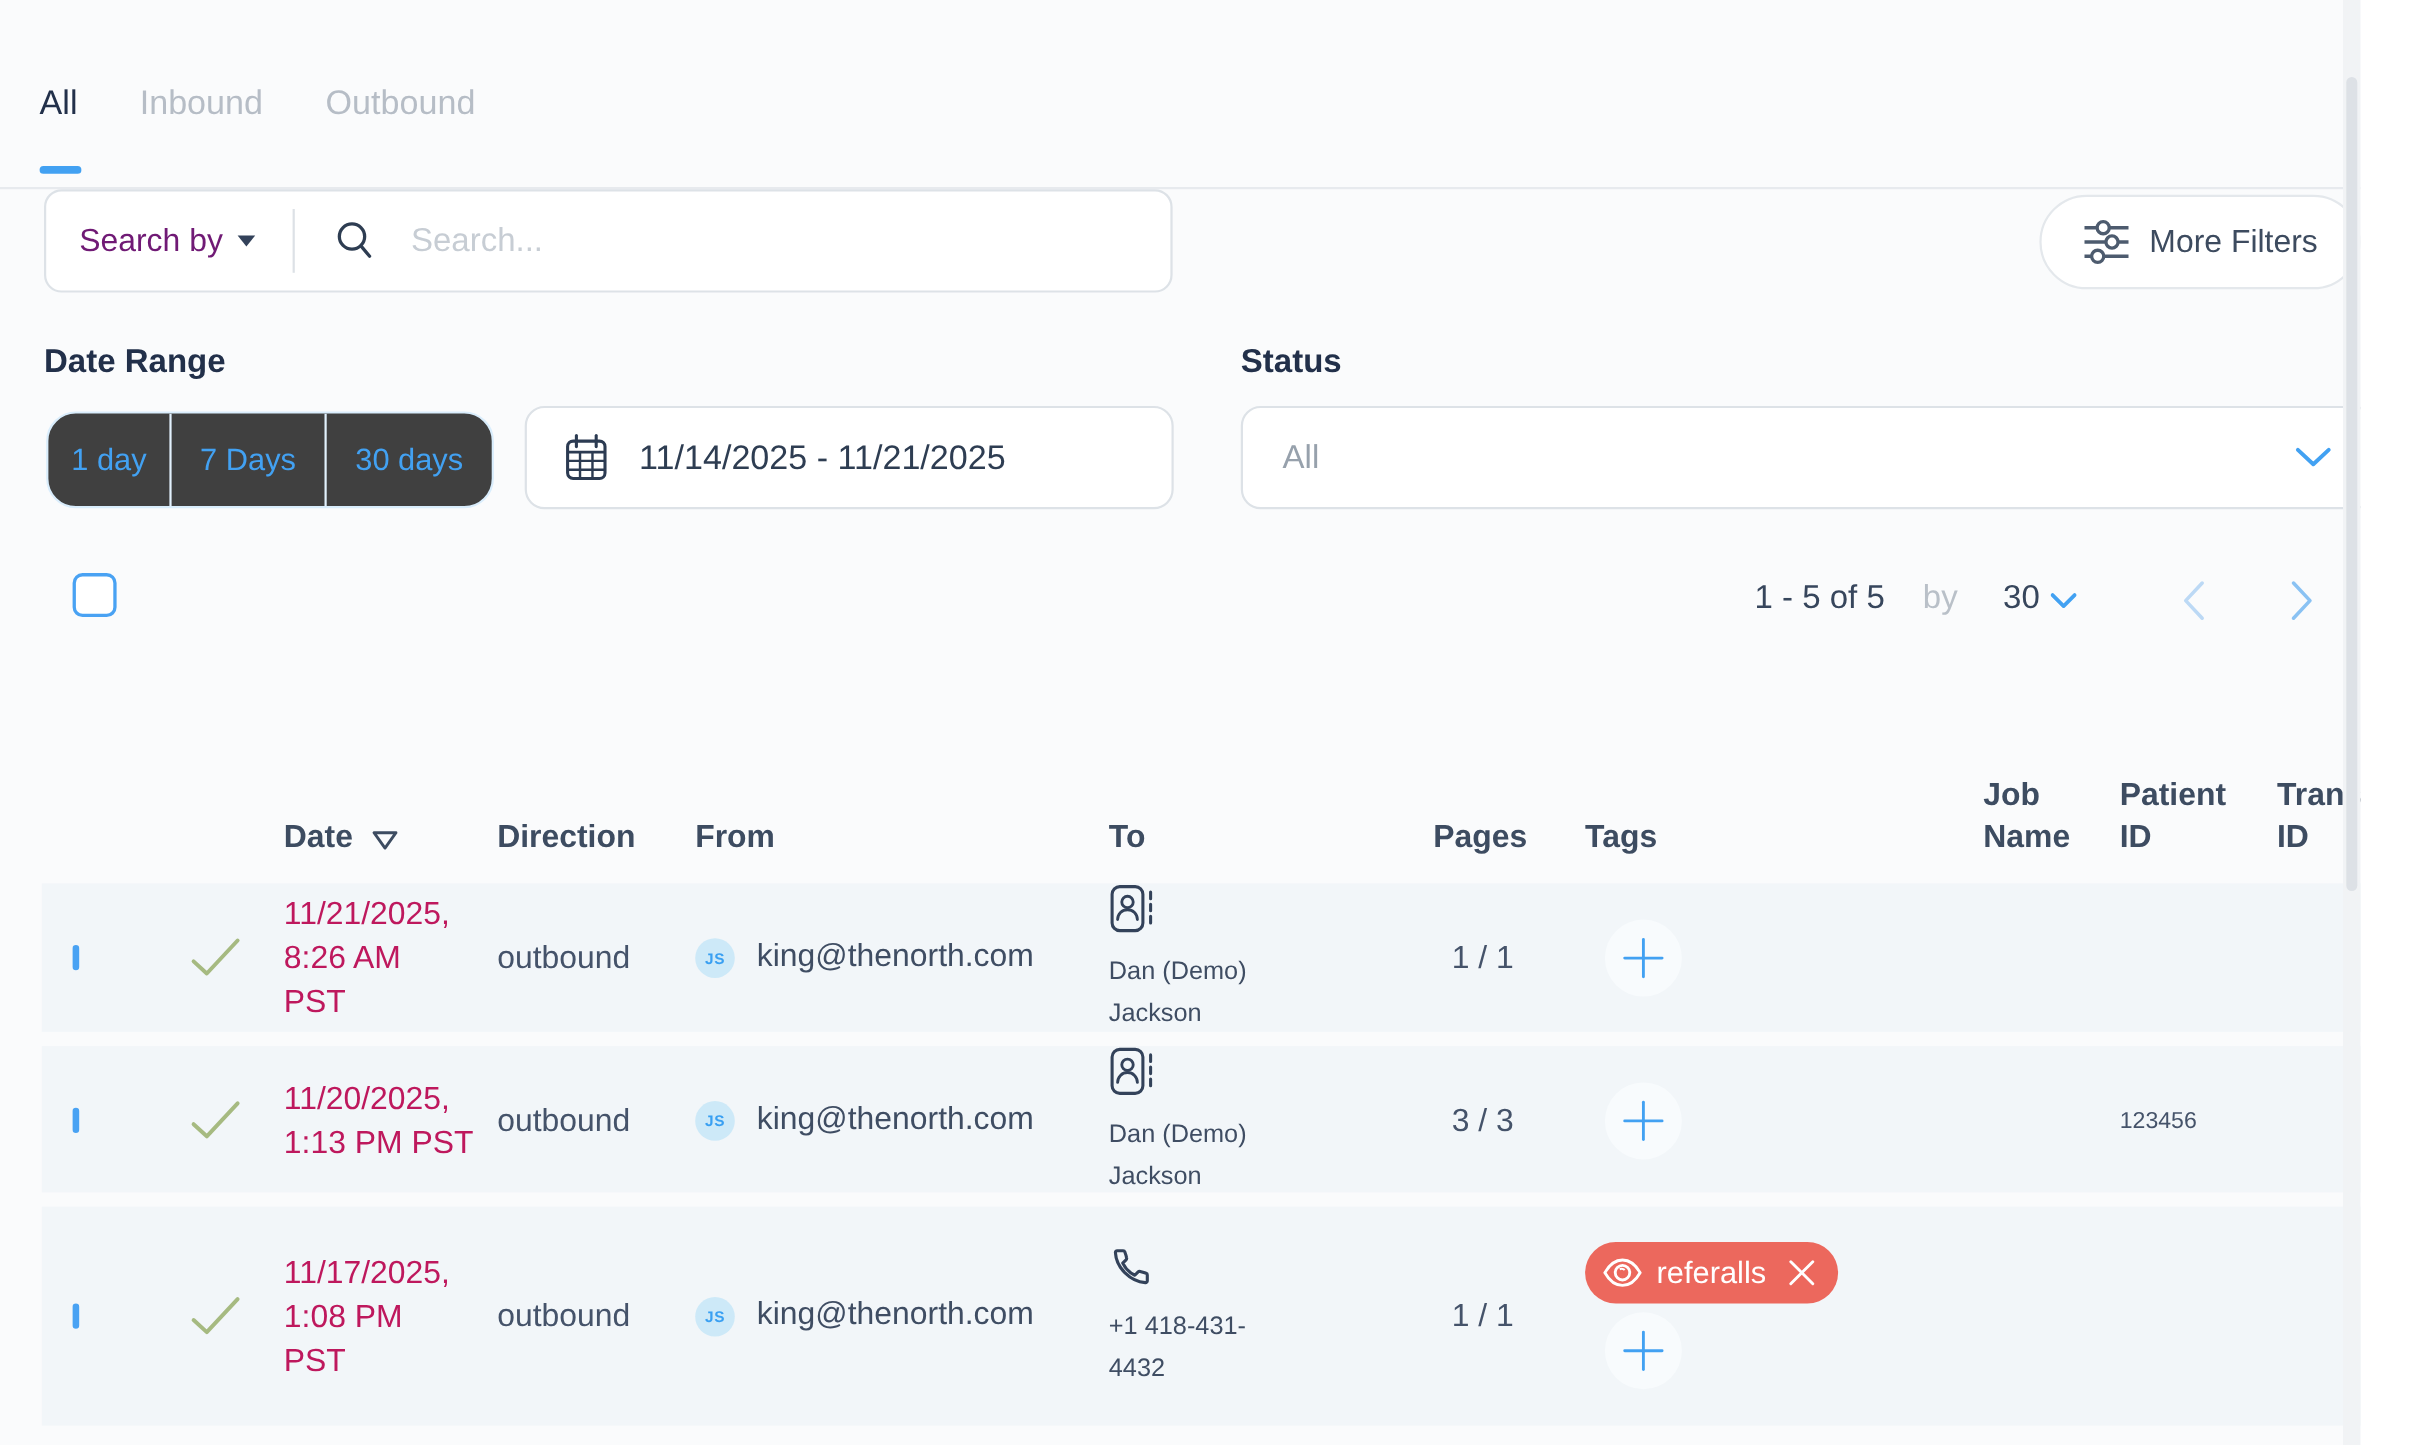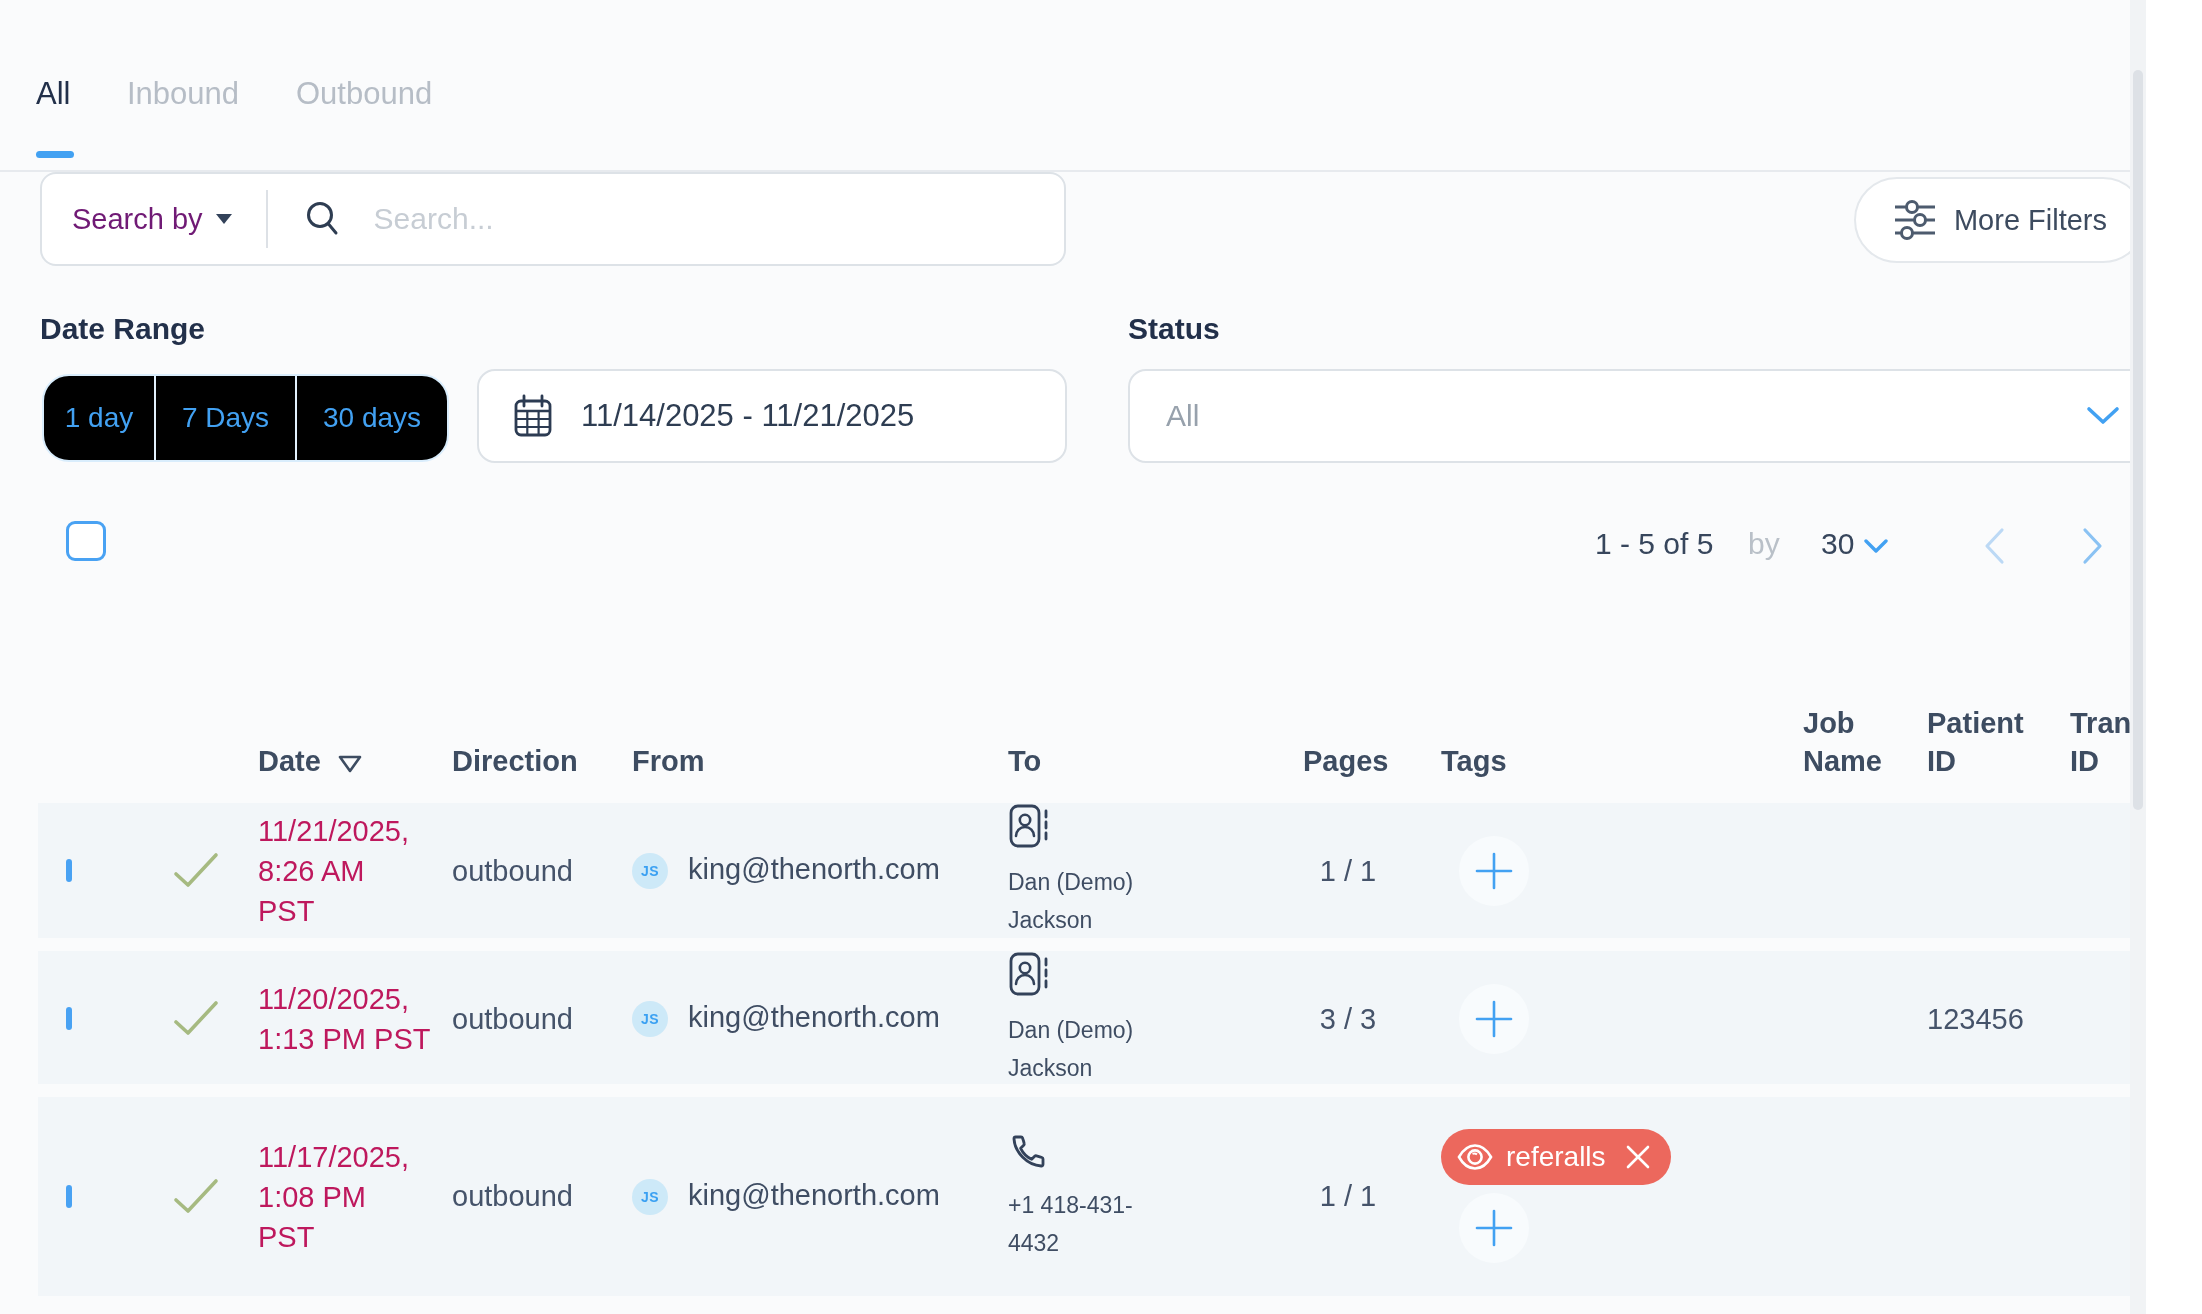--- a/index.html
+++ b/index.html
@@ -24,21 +24,21 @@
   .search-placeholder{margin-left:30px;font-size:30px;color:#c7cdd4;}
   .more-filters{position:absolute;left:1854px;top:177px;width:292px;height:86px;border:2px solid #e4e8ec;border-radius:43px;
                 background:#fff;display:flex;align-items:center;justify-content:center;gap:17px;box-sizing:border-box;
                 font-size:29px;color:#3d4b5f;}
 
   
   .section-label{position:absolute;font-size:30px;font-weight:700;color:#22304a;}
   .lbl-daterange{left:40px;top:312px;}
   .lbl-status{left:1128px;top:312px;}
   .presets{position:absolute;left:42px;top:374px;height:88px;display:flex;border:2px solid #d9edfc;border-radius:27px;
-           background:#000000;box-sizing:border-box;overflow:hidden;}
+           background:#404040;box-sizing:border-box;overflow:hidden;}
   .preset{display:flex;align-items:center;justify-content:center;font-size:28px;color:#42a1f2;font-weight:500;}
   .preset+.preset{border-left:2px solid #e2f1fd;}
   .preset-1{width:110px;}.preset-2{width:139px;}.preset-3{width:150px;}
   .date-input{position:absolute;left:477px;top:369px;width:590px;height:94px;background:#fff;border:2px solid #dde2e7;
               border-radius:18px;display:flex;align-items:center;box-sizing:border-box;gap:28px;padding-left:34px;
               font-size:31px;color:#2e3d52;font-weight:500;}
   .status-select{position:absolute;left:1128px;top:369px;width:1030px;height:94px;background:#fff;border:2px solid #dde2e7;
                  border-radius:18px;display:flex;align-items:center;justify-content:space-between;box-sizing:border-box;
                  padding:0 36px;font-size:30px;color:#97a1ac;}
 
@@ -77,21 +77,21 @@
   .avatar{width:36px;height:36px;border-radius:50%;background:#cde9f8;color:#3aa0f2;font-size:14px;font-weight:700;
           display:flex;align-items:center;justify-content:center;letter-spacing:.5px;flex:none;}
   .cell-to{display:flex;align-items:flex-start;gap:8px;font-size:23px;color:#3f4d63;flex-direction:column;}
   .to-text{white-space:pre-line;line-height:38px;}
   .cell-pages{text-align:center;font-size:29px;color:#45536a;}
   .cell-tags{padding-left:48px;display:flex;flex-direction:column;align-items:flex-start;}
   .tag-pill{height:56px;border-radius:28px;background:#ec685d;color:#fff;display:flex;align-items:center;gap:13px;
             padding:0 20px 0 16px;font-size:28px;margin-bottom:6px;}
   .plus-btn{margin-left:16px;display:flex;}
   .cell-job{padding-left:50px;font-size:29px;color:#45536a;}
-  .cell-pid{padding-left:27px;font-size:29px;color:#45536a;}
+  .cell-pid{padding-left:27px;font-size:21px;color:#45536a;}
   .cell-tid{padding-left:30px;font-size:29px;color:#45536a;}
 
   
   .scroll-track{position:absolute;right:0;top:0;width:16px;height:1314px;background:#f1f3f5;}
   .scroll-thumb{position:absolute;right:3px;top:70px;width:10px;height:740px;border-radius:6px;background:#dde1e6;}
 </style>
 </head>
 <body>
 
 <div class="screen">

